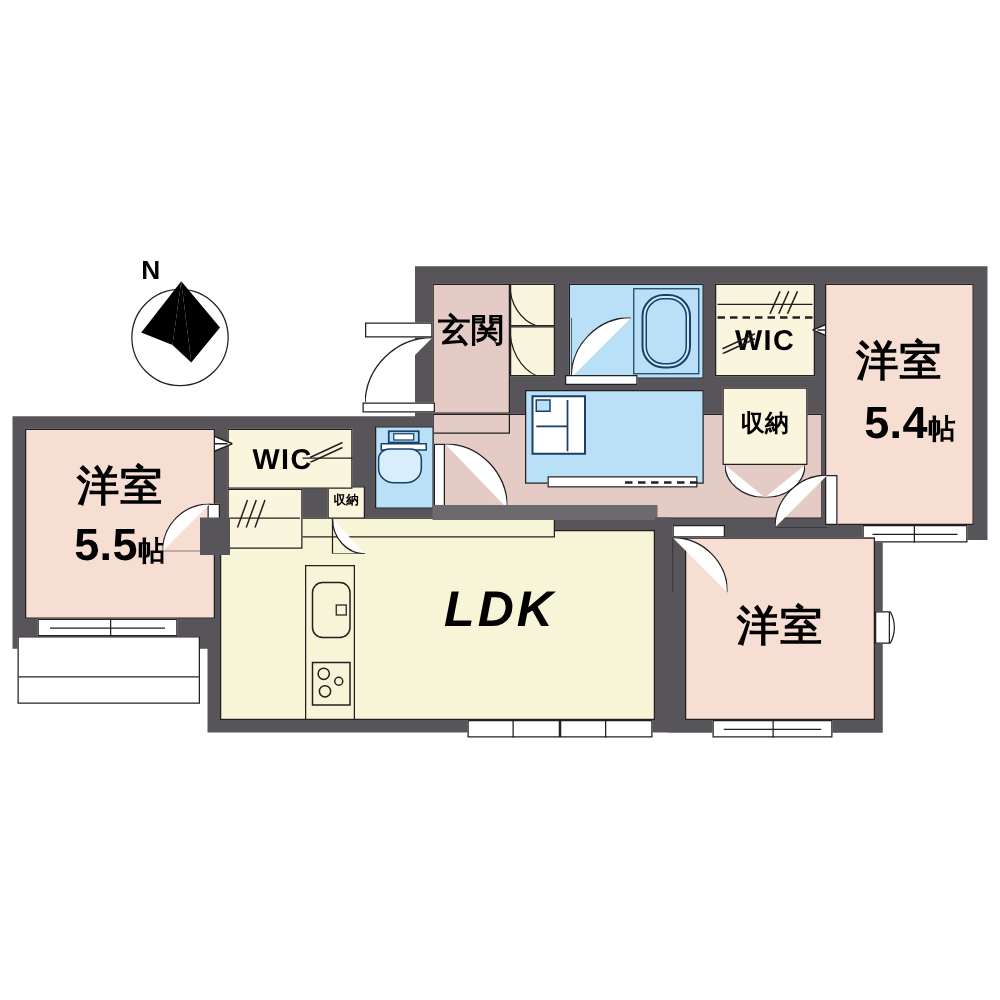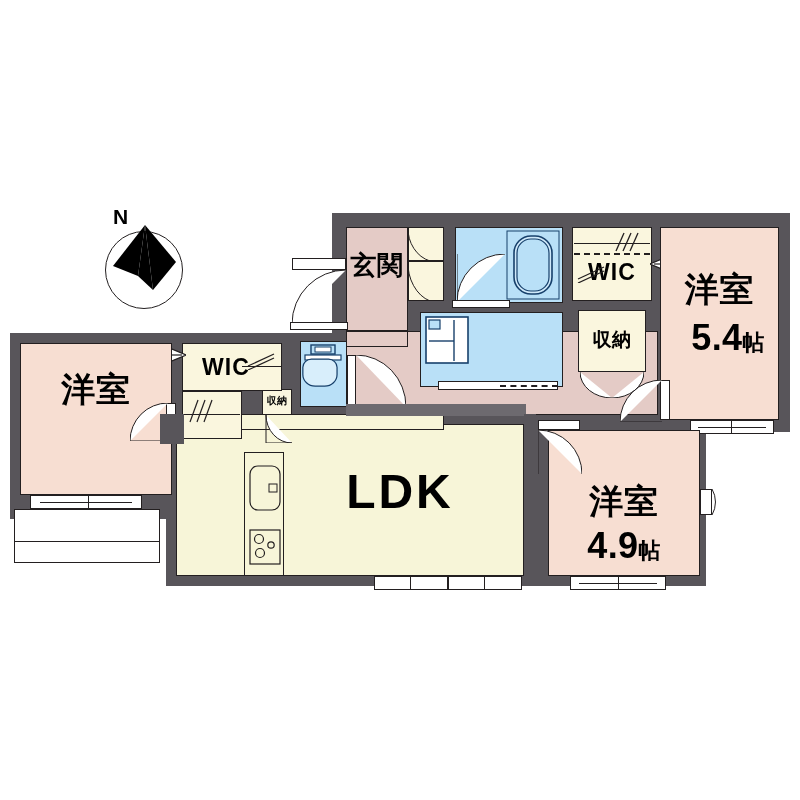--- a/index.html
+++ b/index.html
@@ -21,21 +21,21 @@
   .thin{border:1px solid #231f20;}
   .hair{background:#231f20;}
 
   
   .lbl{position:absolute;text-align:center;color:#000;line-height:1.02;
        font-weight:700;letter-spacing:.02em;white-space:nowrap;}
   .jp{font-family:"DejaVu Sans","Liberation Sans",sans-serif;}
   .big-jp{font-size:34px;}
   .big-num{font-size:36px;font-family:"Liberation Sans",sans-serif;}
   .sfx{font-size:22px;}
-  .ldk-t{font-size:48px;font-family:"Liberation Sans",sans-serif;letter-spacing:.06em;}
+  .ldk-t{font-size:40px;font-family:"Liberation Sans",sans-serif;letter-spacing:.06em;font-style:italic;}
   .ldk-n{font-size:36px;font-family:"Liberation Sans",sans-serif;}
   .wic-t{font-size:23px;font-family:"Liberation Sans",sans-serif;letter-spacing:.05em;}
   .sto-t{font-size:19px;}
   .sto-s{font-size:10px;}
   .gen-t{font-size:26px;line-height:1.06;}
   .balc-t{font-size:21px;letter-spacing:.02em;}
   .win{position:absolute;background:#ffffff;border:1px solid #231f20;}
   .win i{position:absolute;left:8%;right:8%;height:0;border-top:1px solid #231f20;}
   .slid{position:absolute;background:#ffffff;border:1px solid #231f20;}
   .dash{position:absolute;border-top:2px dashed #231f20;}
@@ -179,23 +179,20 @@
     <line x1="9" y1="14" x2="16" y2="1" stroke="#231f20" stroke-width="1.2"></line>
   </svg>
 
   <svg class="abs" style="left:600px;top:470px;width:100px;height:28px;">
     <polygon points="8,0 34,0 21,26" fill="#fff" stroke="#231f20" stroke-width="1"></polygon>
     <polygon points="60,0 86,0 73,26" fill="#fff" stroke="#231f20" stroke-width="1"></polygon>
   </svg>
 
   <div class="abs room rm-pink" style="left:548px;top:430px;width:152px;height:146px;"></div>
   <div class="lbl jp big-jp" style="left:548px;top:484px;width:152px;">洋室</div>
-  <div class="lbl" style="left:548px;top:528px;width:152px;">
-    <span class="big-num">4.9</span><span class="sfx jp">帖</span>
-  </div>
 
   <div class="abs rm-white thin" style="left:538px;top:420px;width:42px;height:10px;"></div>
   <svg class="abs" style="left:538px;top:430px;width:44px;height:44px;">
     <path d="M0,0 A44,44 0 0 1 44,44" fill="#fff" stroke="#231f20" stroke-width="1"></path>
     <line x1="0" y1="0" x2="0" y2="44" stroke="#231f20" stroke-width="1"></line>
   </svg>
 
   <div class="abs win" style="left:570px;top:576px;width:96px;height:14px;">
       <i style="top:6px;"></i>
     </div>
@@ -253,20 +250,23 @@
     <line x1="18" y1="24" x2="26" y2="2" stroke="#231f20" stroke-width="1.2"></line>
   </svg>
 
   <svg class="abs" style="left:152px;top:343px;width:34px;height:24px;">
     <polygon points="34,12 10,2 10,22" fill="#fff" stroke="#231f20" stroke-width="1.2"></polygon>
     <line x1="6" y1="12" x2="30" y2="12" stroke="#231f20" stroke-width="1.2"></line>
   </svg>
 
   <div class="abs room rm-pink" style="left:20px;top:343px;width:152px;height:152px;"></div>
   <div class="lbl jp big-jp" style="left:20px;top:372px;width:152px;">洋室</div>
+  <div class="lbl" style="left:20px;top:418px;width:152px;">
+    <span class="big-num">5.5</span><span class="sfx jp">帖</span>
+  </div>
 
   <div class="abs rm-white thin" style="left:166px;top:403px;width:10px;height:36px;"></div>
   <svg class="abs" style="left:130px;top:403px;width:38px;height:38px;">
     <path d="M38,0 A38,38 0 0 0 0,38" fill="#fff" stroke="#231f20" stroke-width="1"></path>
     <line x1="0" y1="38" x2="38" y2="38" stroke="#231f20" stroke-width="1"></line>
   </svg>
 
   <div class="abs win" style="left:30px;top:495px;width:112px;height:14px;">
       <i style="top:6px;"></i>
     </div>

